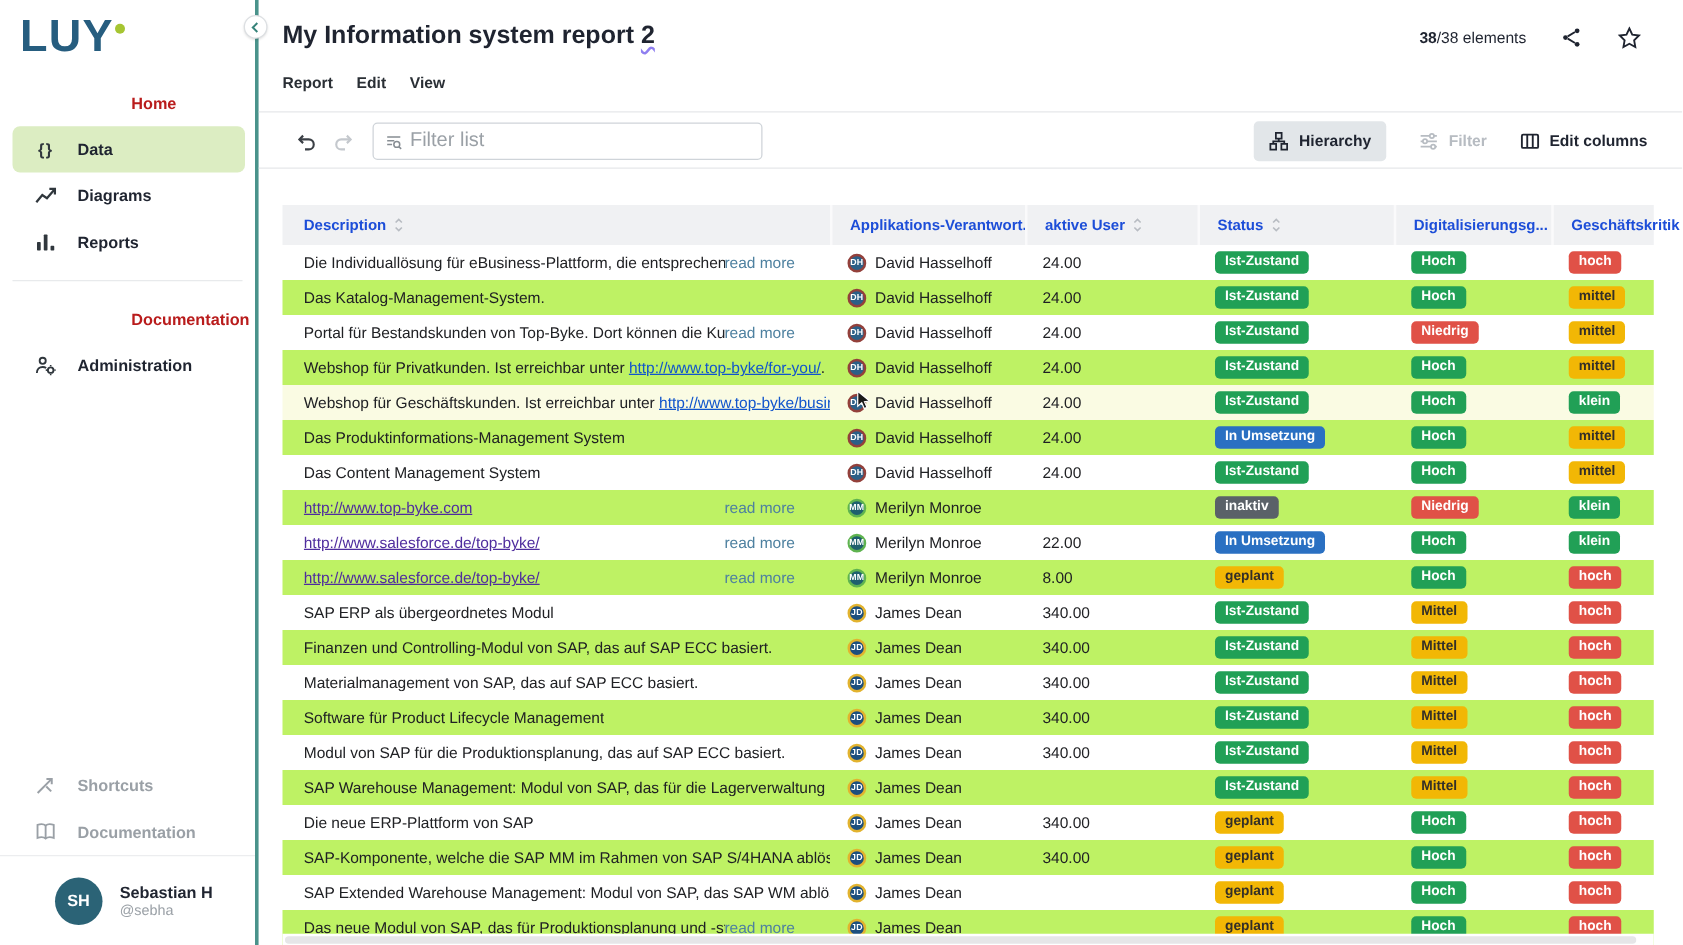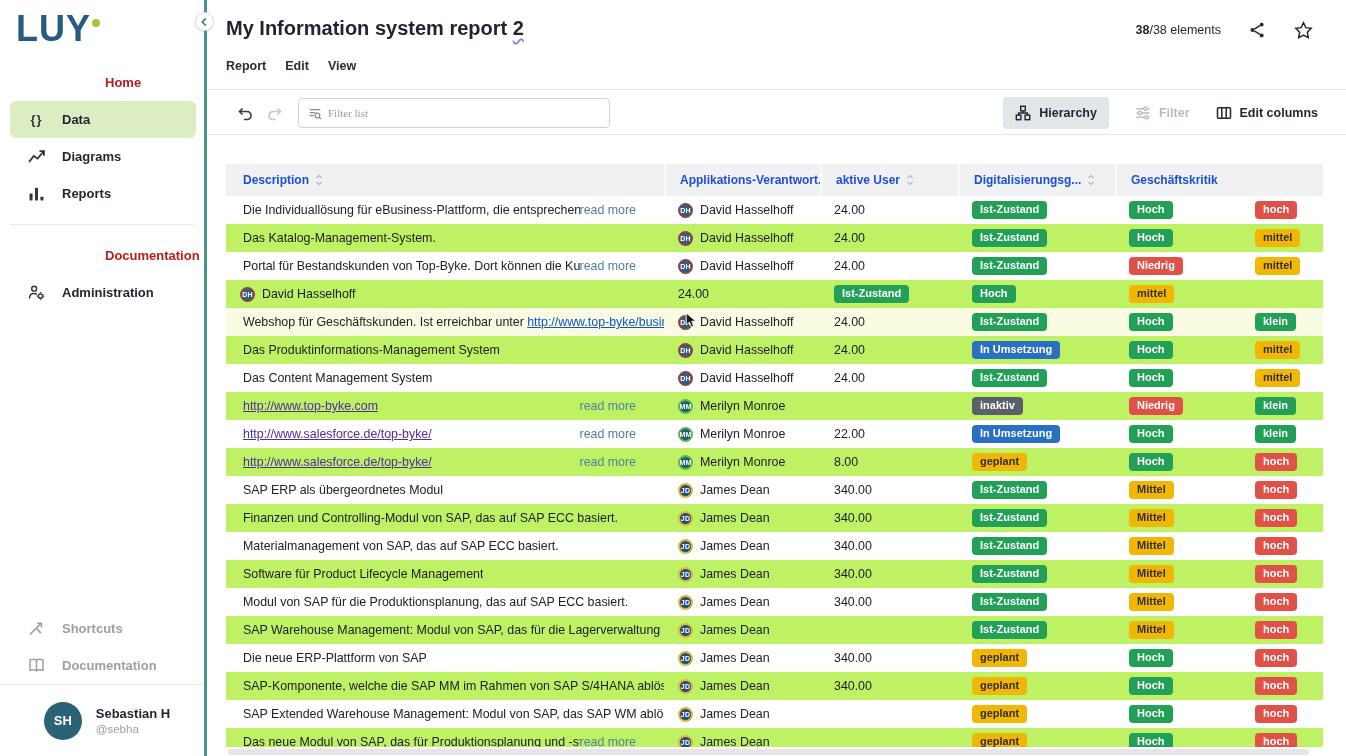--- a/index.html
+++ b/index.html
@@ -36,21 +36,21 @@
   .elem-count b { font-weight:700; }
   .icon-btn { width:20px; height:20px; color:#1F2430; cursor:pointer; display:flex; align-items:center; justify-content:center; }
   .menu-row { position:absolute; left:19px; top:59px; display:flex; gap:19px; font-size:12.5px; font-weight:700; color:#2A2F35; }
   .menu-row span { cursor:pointer; }
 
   
   .toolbar { position:absolute; left:0; right:0; top:89px; height:46px; border-top:1px solid #E6E8EA; border-bottom:1px solid #E6E8EA; }
   .tb-icon { position:absolute; top:14px; width:18px; height:18px; color:#3A3F45; cursor:pointer; }
   .tb-icon.disabled { color:#C4C8CD; }
   .filter-input { position:absolute; left:91px; top:8px; width:312px; height:30px; border:1px solid #CFD4D9; border-radius:4px; display:flex; align-items:center; padding:0 9px; gap:6px; color:#878D93; background:#fff; }
-  .filter-input input { border:none; outline:none; font-size:11px; width:100%; font-family:Liberation Serif, serif; color:#333; }
+  .filter-input input { border:none; outline:none; font-size:16px; width:100%; font-family:Liberation Sans, sans-serif; color:#333; }
   .filter-input input::placeholder { color:#9AA0A6; }
   .tb-right { position:absolute; right:28px; top:0; height:46px; display:flex; align-items:center; gap:26px; }
   .tb-btn { display:flex; align-items:center; gap:8px; font-size:12.5px; font-weight:700; color:#1F2430; cursor:pointer; }
   .tb-btn .bicon { width:16px; height:16px; display:flex; align-items:center; }
   .tb-btn.selected { background:#E2E6E9; border-radius:4px; height:32px; padding:0 12px; }
   .tb-btn.disabled { color:#B7BCC2; cursor:default; }
 
   
   .table { position:absolute; left:19px; top:164px; width:1097px; }
   .thead, .trow { display:grid; grid-template-columns:438px 156px 138px 157px 126px 82px; }
@@ -278,20 +278,27 @@
             </svg>
           </div>
         <div class="th">
             <span>aktive User</span>
             <svg viewBox="0 0 8 12" width="8" height="12" fill="none" stroke="#B8BCC2" stroke-width="1.3">
               <path d="M1.5 4 4 1.5 6.5 4"></path>
               <path d="M1.5 8 4 10.5 6.5 8"></path>
             </svg>
           </div>
         <div class="th">
+            <span>Status</span>
+            <svg viewBox="0 0 8 12" width="8" height="12" fill="none" stroke="#B8BCC2" stroke-width="1.3">
+              <path d="M1.5 4 4 1.5 6.5 4"></path>
+              <path d="M1.5 8 4 10.5 6.5 8"></path>
+            </svg>
+          </div>
+        <div class="th">
             <span>Digitalisierungsg...</span>
             <svg viewBox="0 0 8 12" width="8" height="12" fill="none" stroke="#B8BCC2" stroke-width="1.3">
               <path d="M1.5 4 4 1.5 6.5 4"></path>
               <path d="M1.5 8 4 10.5 6.5 8"></path>
             </svg>
           </div>
         <div class="th overflow">
             <span>Geschäftskritik</span>
           </div>
       </div>
@@ -349,20 +356,23 @@
               <span class="badge" style="background: rgb(33, 160, 86);">Ist-Zustand</span>
             </div>
             <div class="td">
               <span class="badge" style="background: rgb(224, 81, 71);">Niedrig</span>
             </div>
             <div class="td">
               <span class="badge dark-text" style="background: rgb(242, 183, 5);">mittel</span>
             </div>
           </div>
           <div class="trow gray">
+            <div class="td td-desc">
+              <span class="desc-text">Webshop für Privatkunden. Ist erreichbar unter <a class="desc-link blue" href="#">http://www.top-byke/for-you/</a>.</span>
+            </div>
             <div class="td td-owner">
               <span class="avatar" style="background: rgb(44, 95, 135); border-color: rgb(147, 64, 59);">DH</span>
               <span class="owner-name">David Hasselhoff</span>
             </div>
             <div class="td td-users">24.00</div>
             <div class="td">
               <span class="badge" style="background: rgb(33, 160, 86);">Ist-Zustand</span>
             </div>
             <div class="td">
               <span class="badge" style="background: rgb(33, 160, 86);">Hoch</span>

